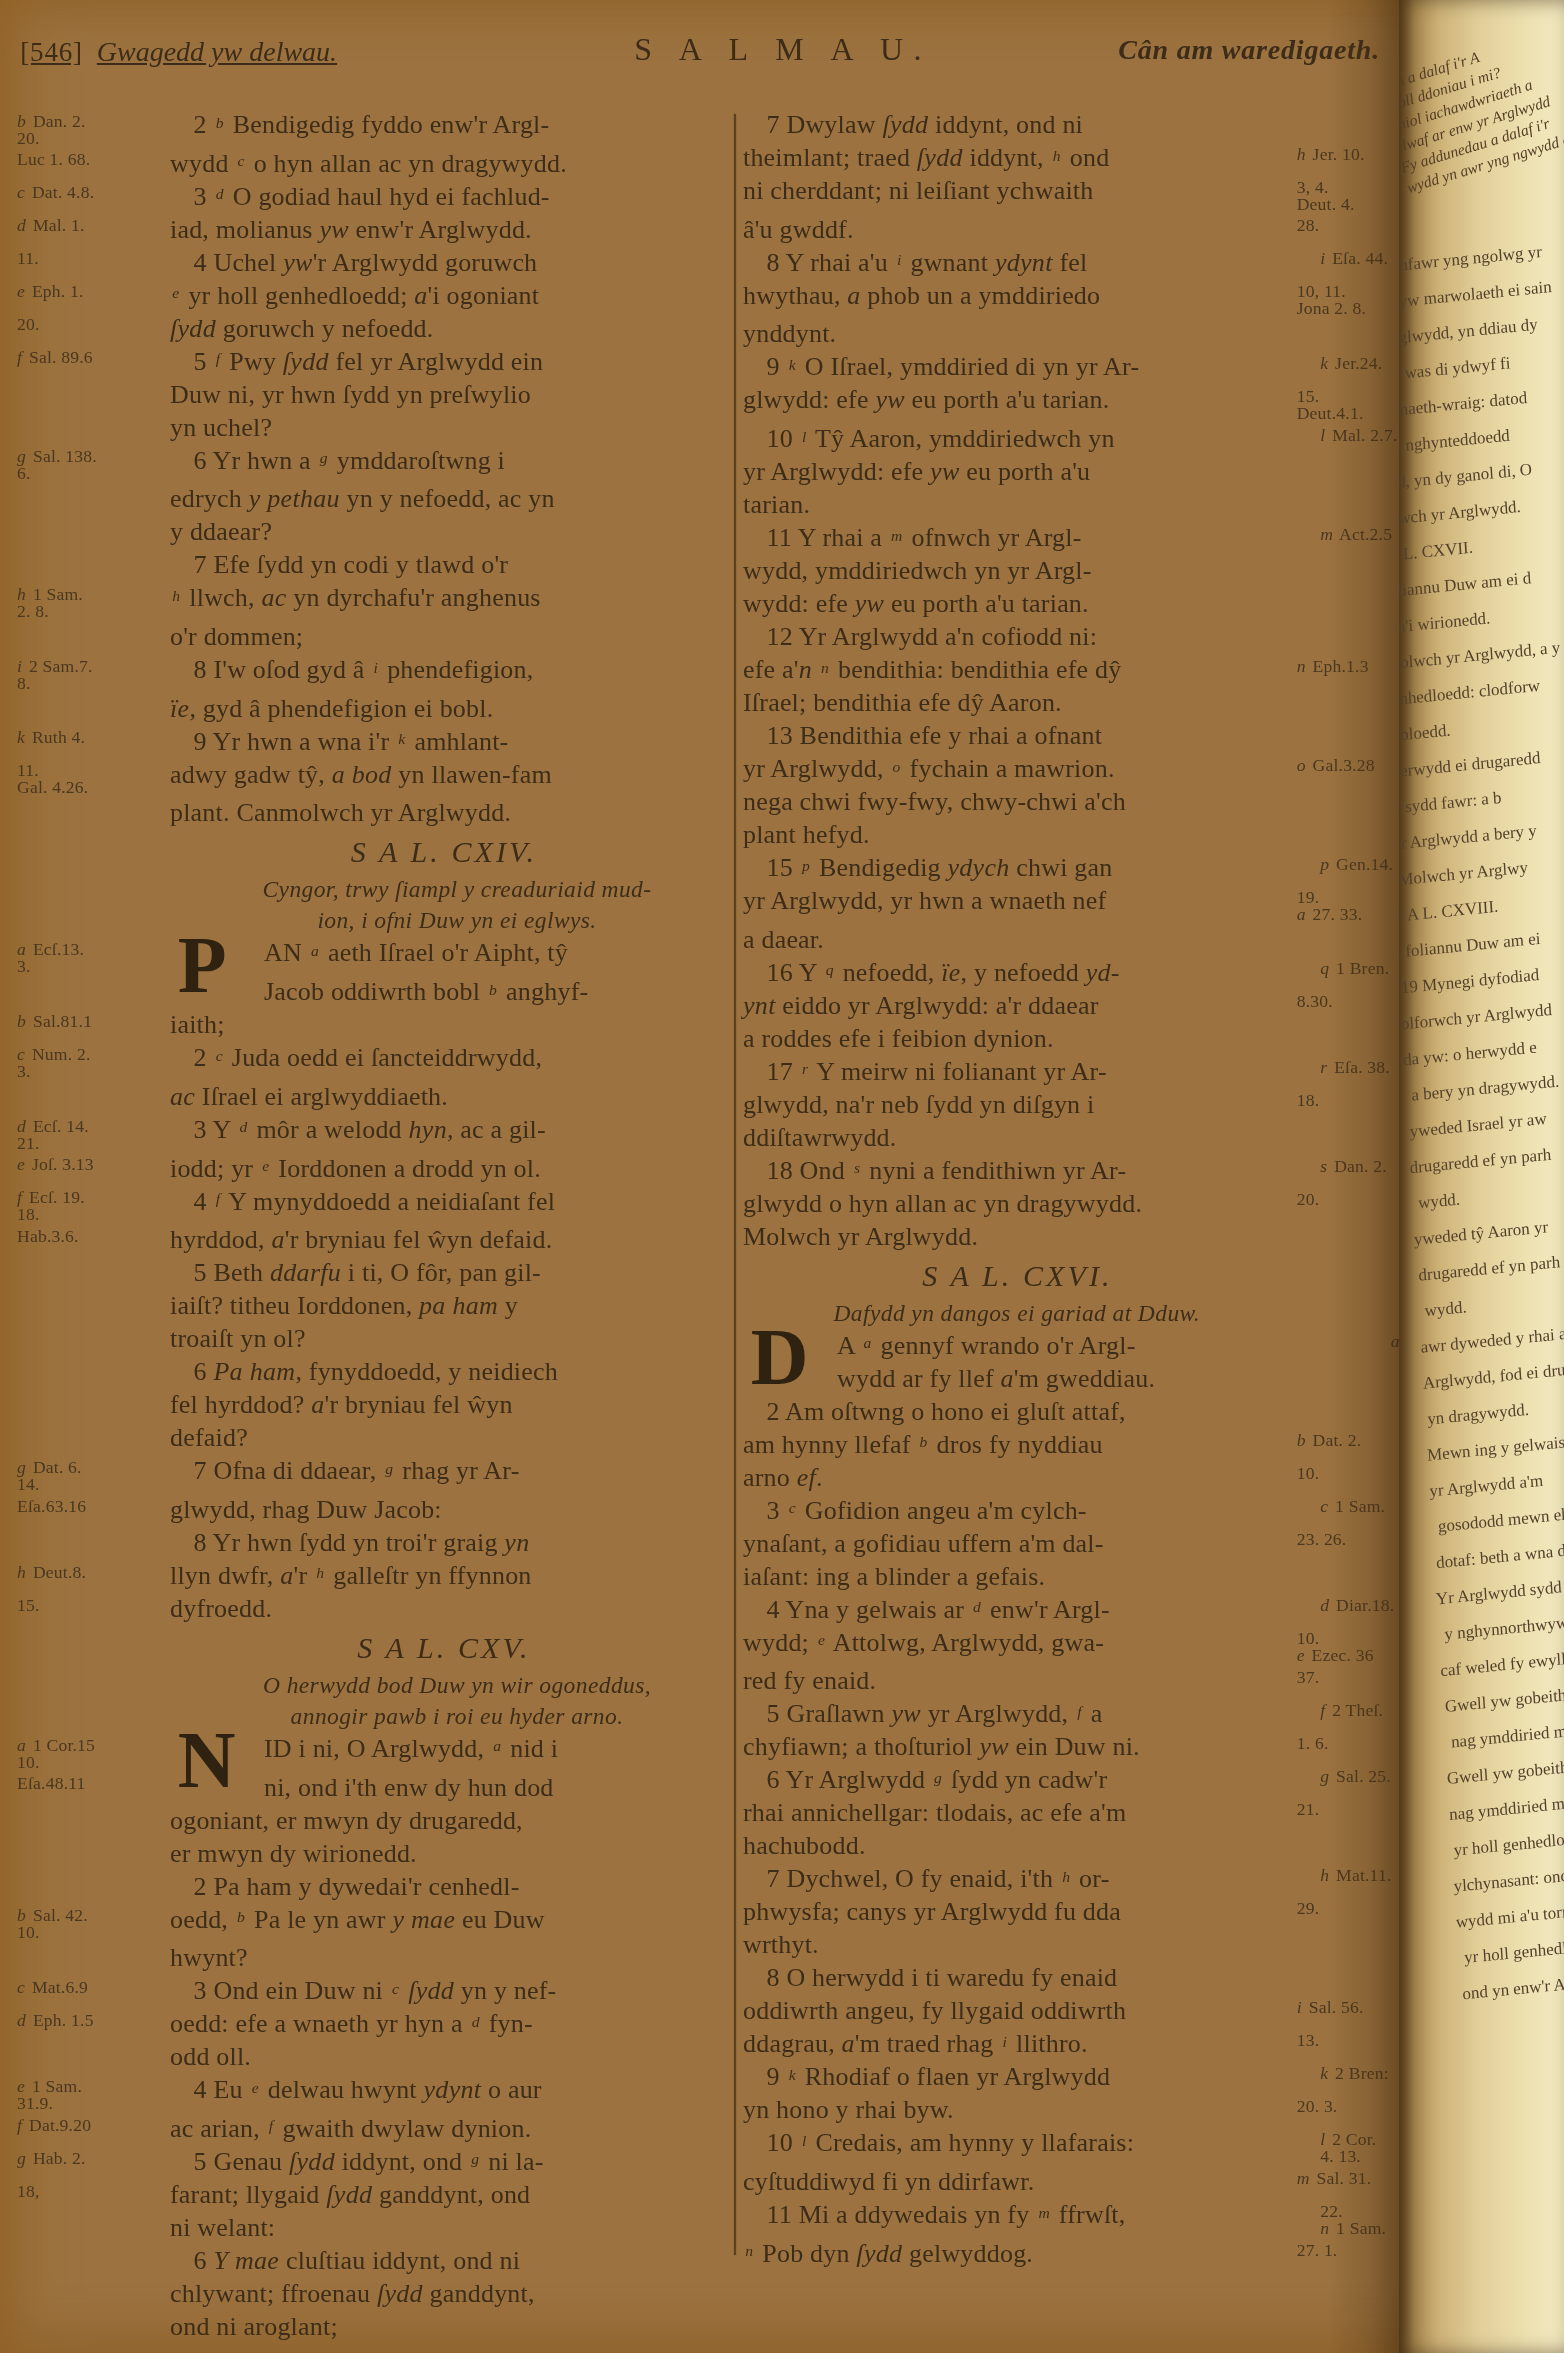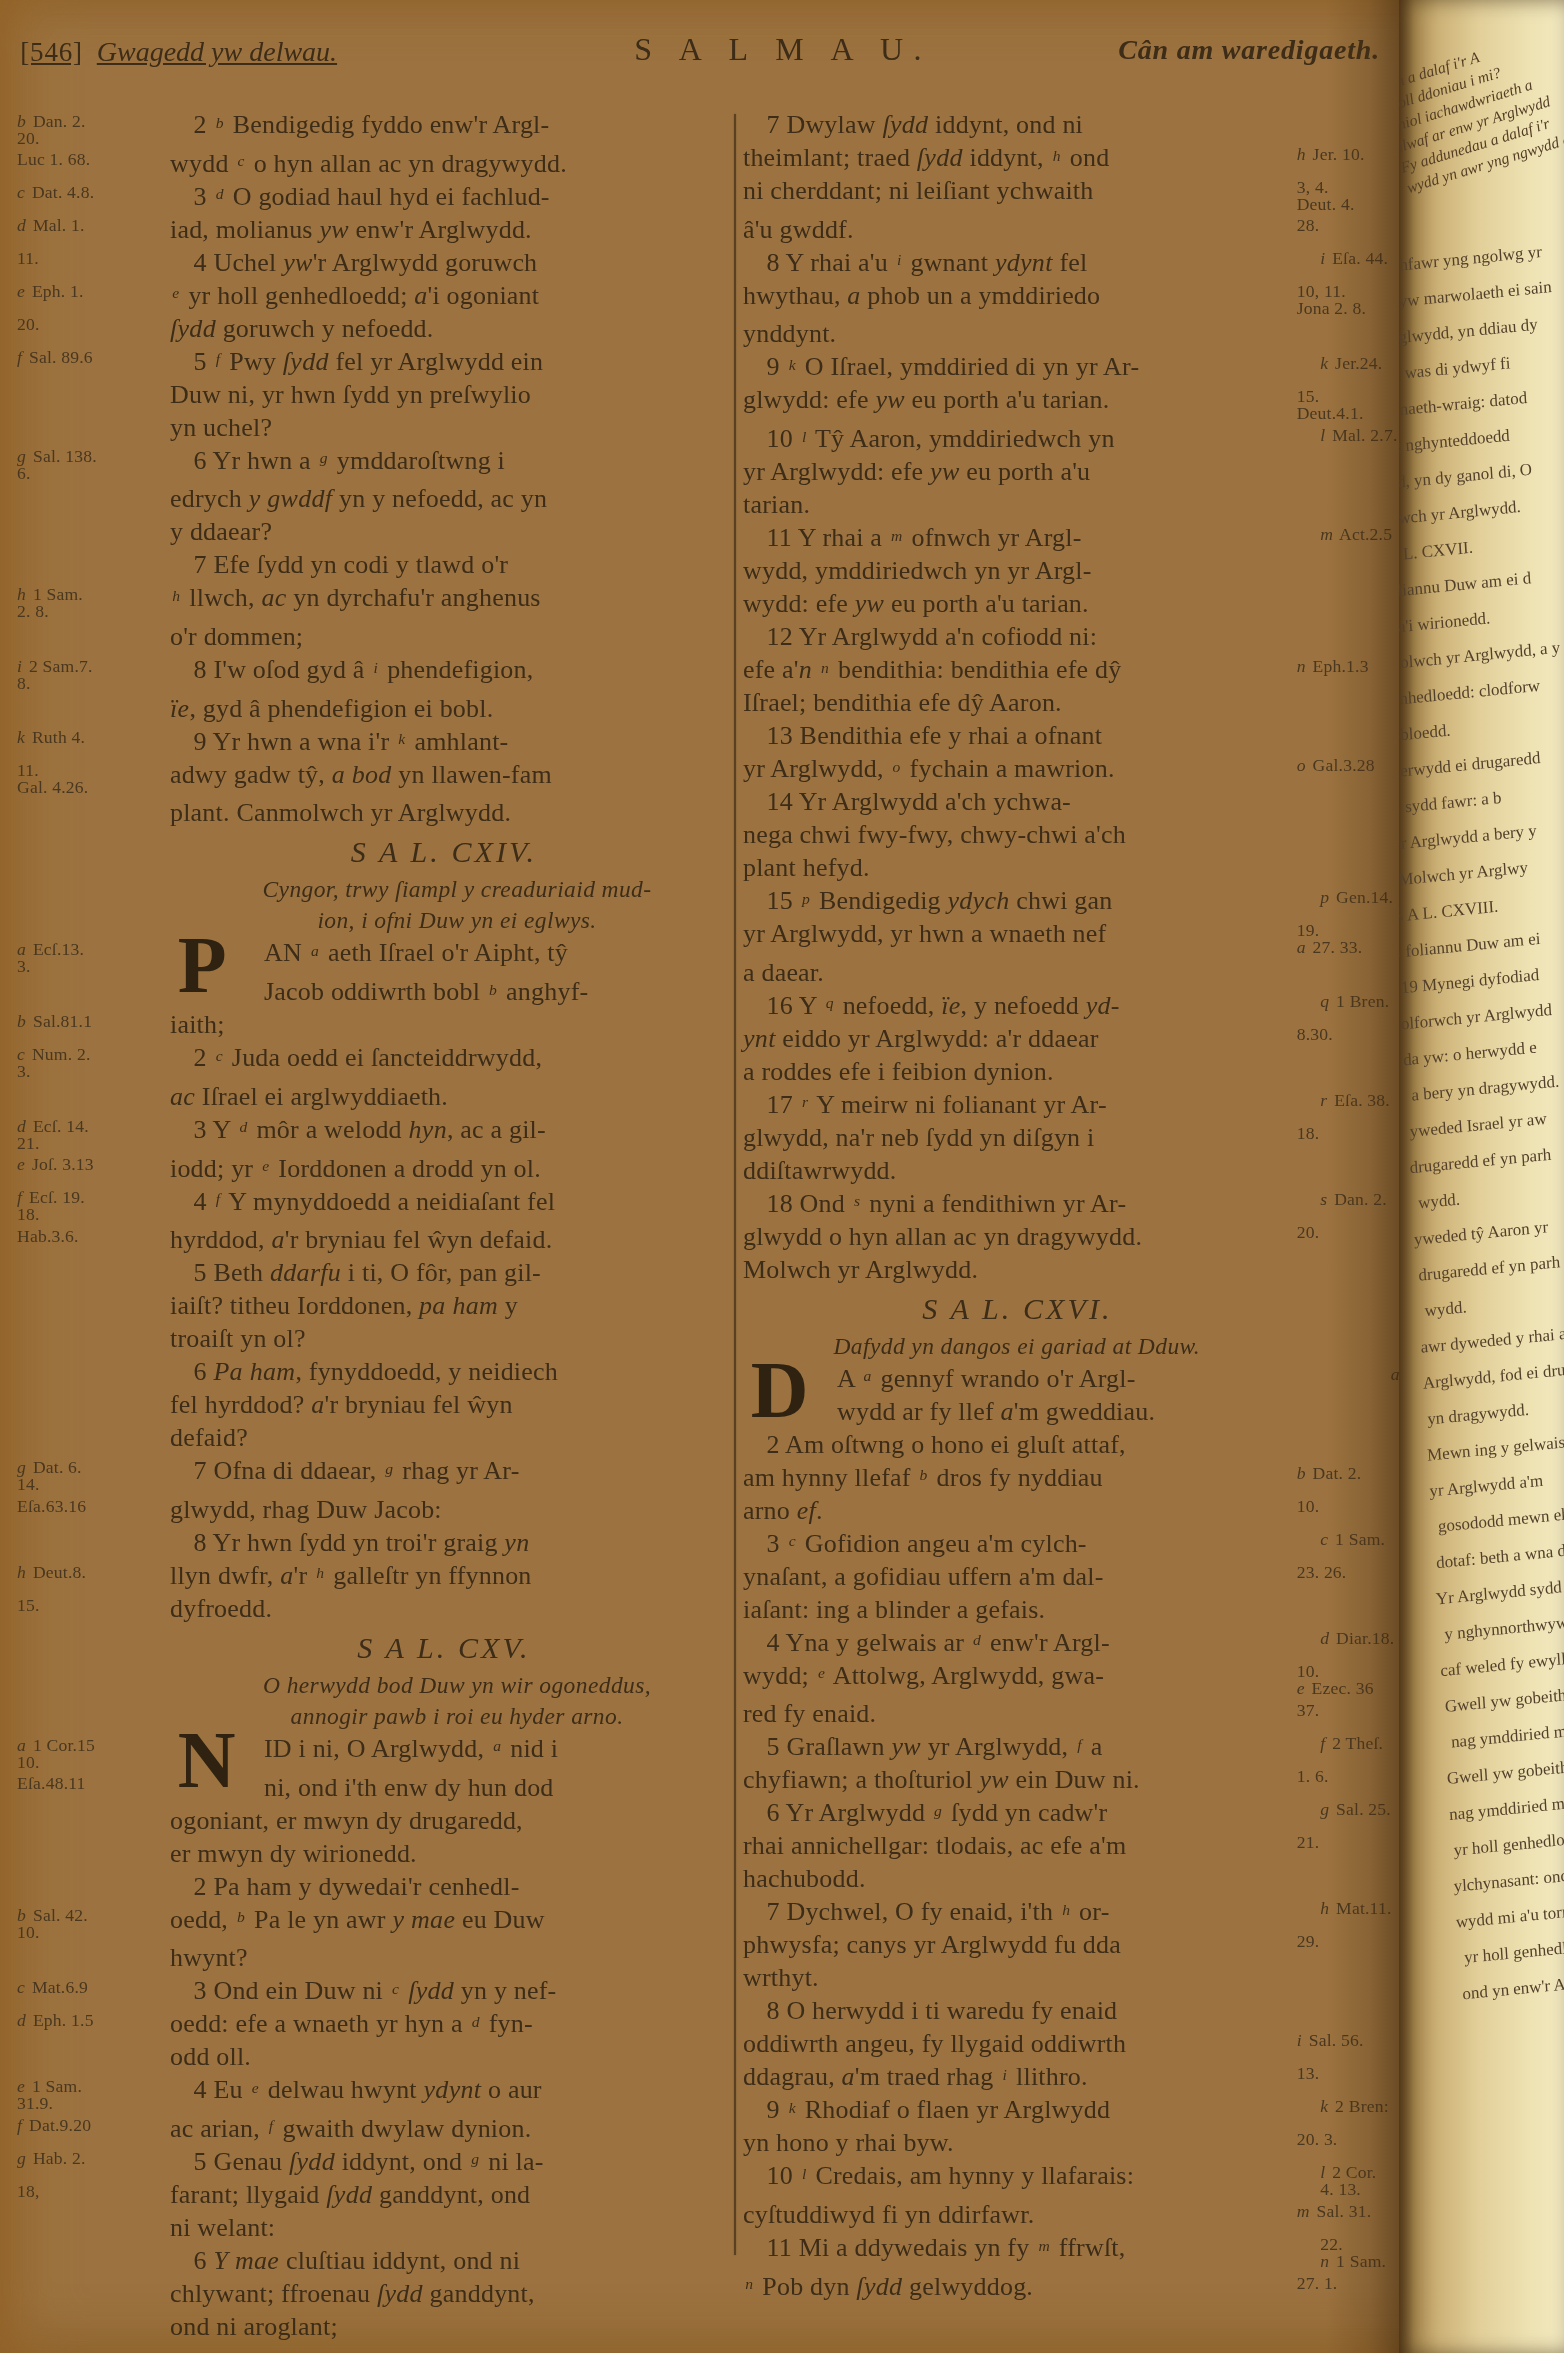--- a/index.html
+++ b/index.html
@@ -139,21 +139,21 @@
       </div>
       <div class="ln vs">
         <div class="notes">
           <span class="note"><i>g</i> Sal. 138.</span>
           <span class="note">6.</span>
         </div>
         <div class="txt">6 Yr hwn a <sup>g</sup> ymddaroſtwng i</div>
       </div>
       <div class="ln">
         <div class="notes"></div>
-        <div class="txt">edrych <i>y gwddf</i> yn y nefoedd, ac yn</div>
+        <div class="txt">edrych <i>y pethau</i> yn y nefoedd, ac yn</div>
       </div>
       <div class="ln end">
         <div class="notes"></div>
         <div class="txt">y ddaear?</div>
       </div>
       <div class="ln vs">
         <div class="notes"></div>
         <div class="txt">7 Efe ſydd yn codi y tlawd o'r</div>
       </div>
       <div class="ln">
@@ -518,24 +518,20 @@
       </div>
       <div class="ln vs">
         <div class="notes"></div>
         <div class="txt">13 Bendithia efe y rhai a ofnant</div>
       </div>
       <div class="ln">
         <div class="notes">
           <span class="note"><i>o</i> Gal.3.28</span>
         </div>
         <div class="txt">yr Arglwydd, <sup>o</sup> fychain a mawrion.</div>
-      </div>
-      <div class="ln vs">
-        <div class="notes"></div>
-        <div class="txt">14 Yr Arglwydd a'ch ychwa-</div>
       </div>
       <div class="ln">
         <div class="notes"></div>
         <div class="txt">nega chwi fwy-fwy, chwy-chwi a'ch</div>
       </div>
       <div class="ln end">
         <div class="notes"></div>
         <div class="txt">plant hefyd.</div>
       </div>
       <div class="ln vs">

